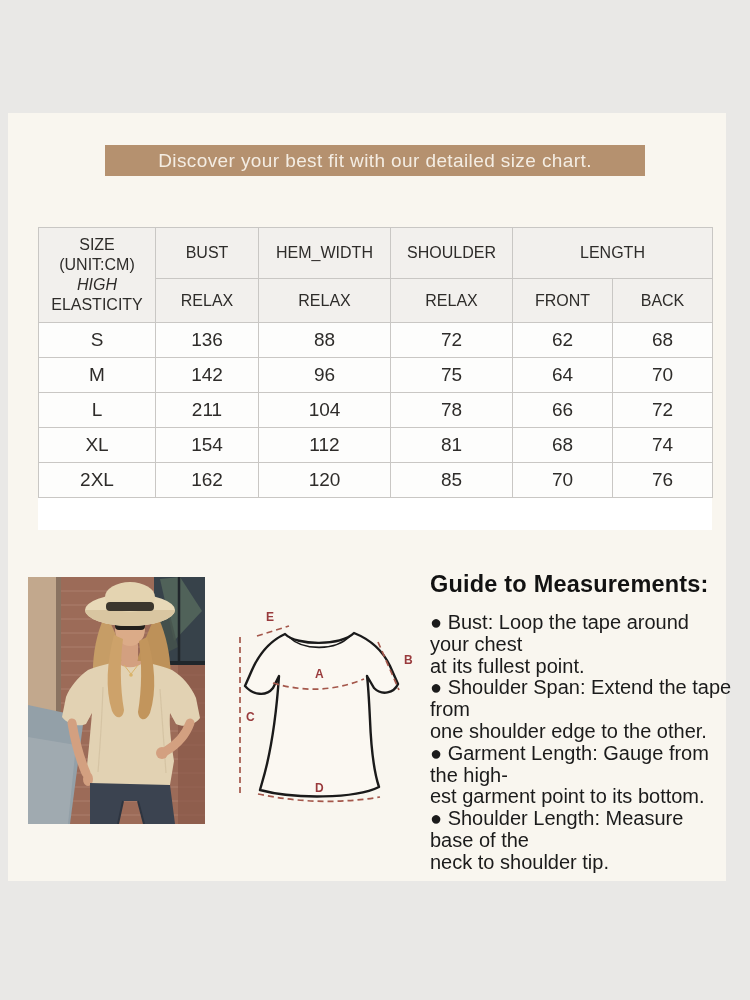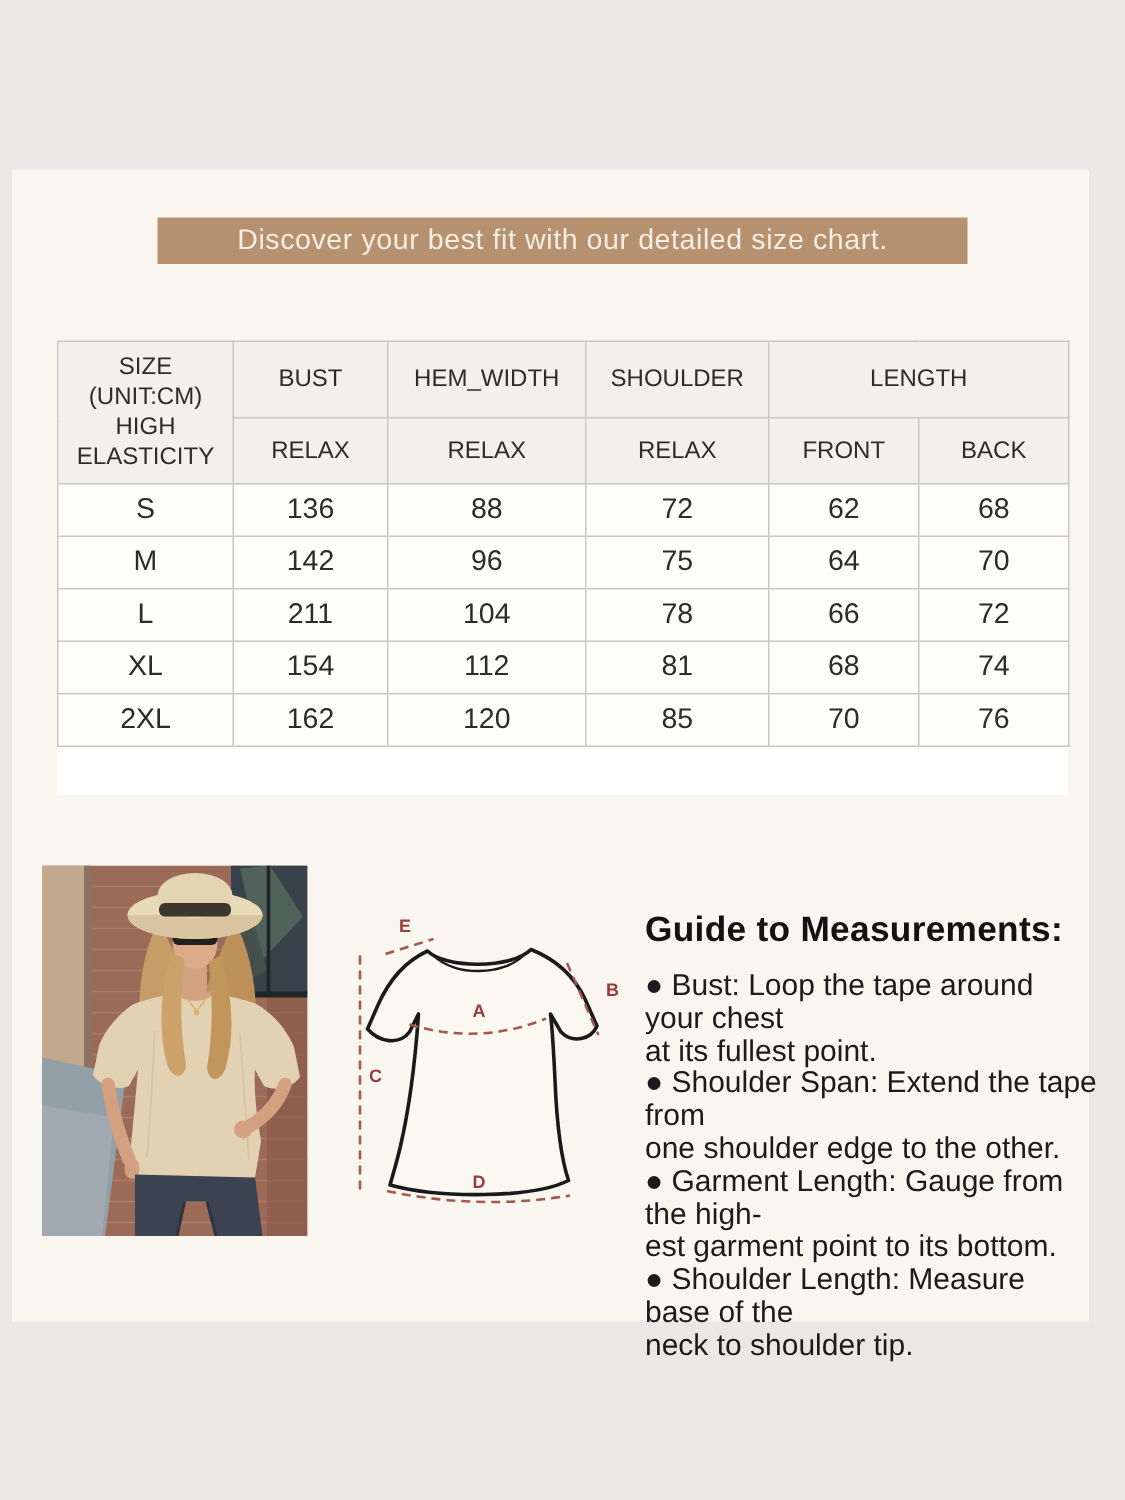--- a/index.html
+++ b/index.html
@@ -31,30 +31,30 @@
     padding-left:17px;
   }
   table.size td,table.size th{
     border:1px solid var(--table_border,#c9c7c4);
     text-align:center;vertical-align:middle;
     font-weight:normal;padding:0;
   }
   tr.h1 th{height:50px;background:var(--table_header_bg,#f2f0ed);font-size:16px;}
   tr.h2 th{height:43px;background:var(--table_header_bg,#f2f0ed);font-size:16px;}
   th.size-head{font-size:15.5px;line-height:1.25;background:var(--table_header_bg,#f2f0ed);}
-  th.size-head .grp2{}
+  th.size-head .grp2{font-style:italic;}
   tbody td{height:34px;font-size:19px;background:var(--table_body_bg,#fdfdfc);}
   
   .photo{position:absolute;left:20px;top:464px;width:177px;height:247px;}
   .diagram{position:absolute;left:207px;top:467px;width:210px;height:240px;}
   .shirt-line{fill:#fbf8f2;stroke:#1a1a1a;stroke-width:2.4;stroke-linejoin:round;stroke-linecap:round;}
   .collar-inner{fill:none;stroke:#1a1a1a;stroke-width:1.6;}
   .dash{fill:none;stroke:var(--dash_line,#a4574b);stroke-width:1.7;stroke-dasharray:6 4;}
   .dlabel{fill:var(--dash_label,#993a3c);font-size:12px;font-weight:bold;font-family:"Liberation Sans",sans-serif;}
-  .guide{position:absolute;left:422px;top:493px;width:302px;color:#121212;}
+  .guide{position:absolute;left:422px;top:458px;width:302px;color:#121212;}
   .guide h2{
     margin:0 0 14px 0;font-size:23.5px;letter-spacing:.2px;
     font-weight:bold;color:#121212;
   }
   .bullet span{display:block;font-size:20px;line-height:21.8px;color:#1b1b1b;}
 </style>
 </head>
 <body>
 
 <div class="card">

